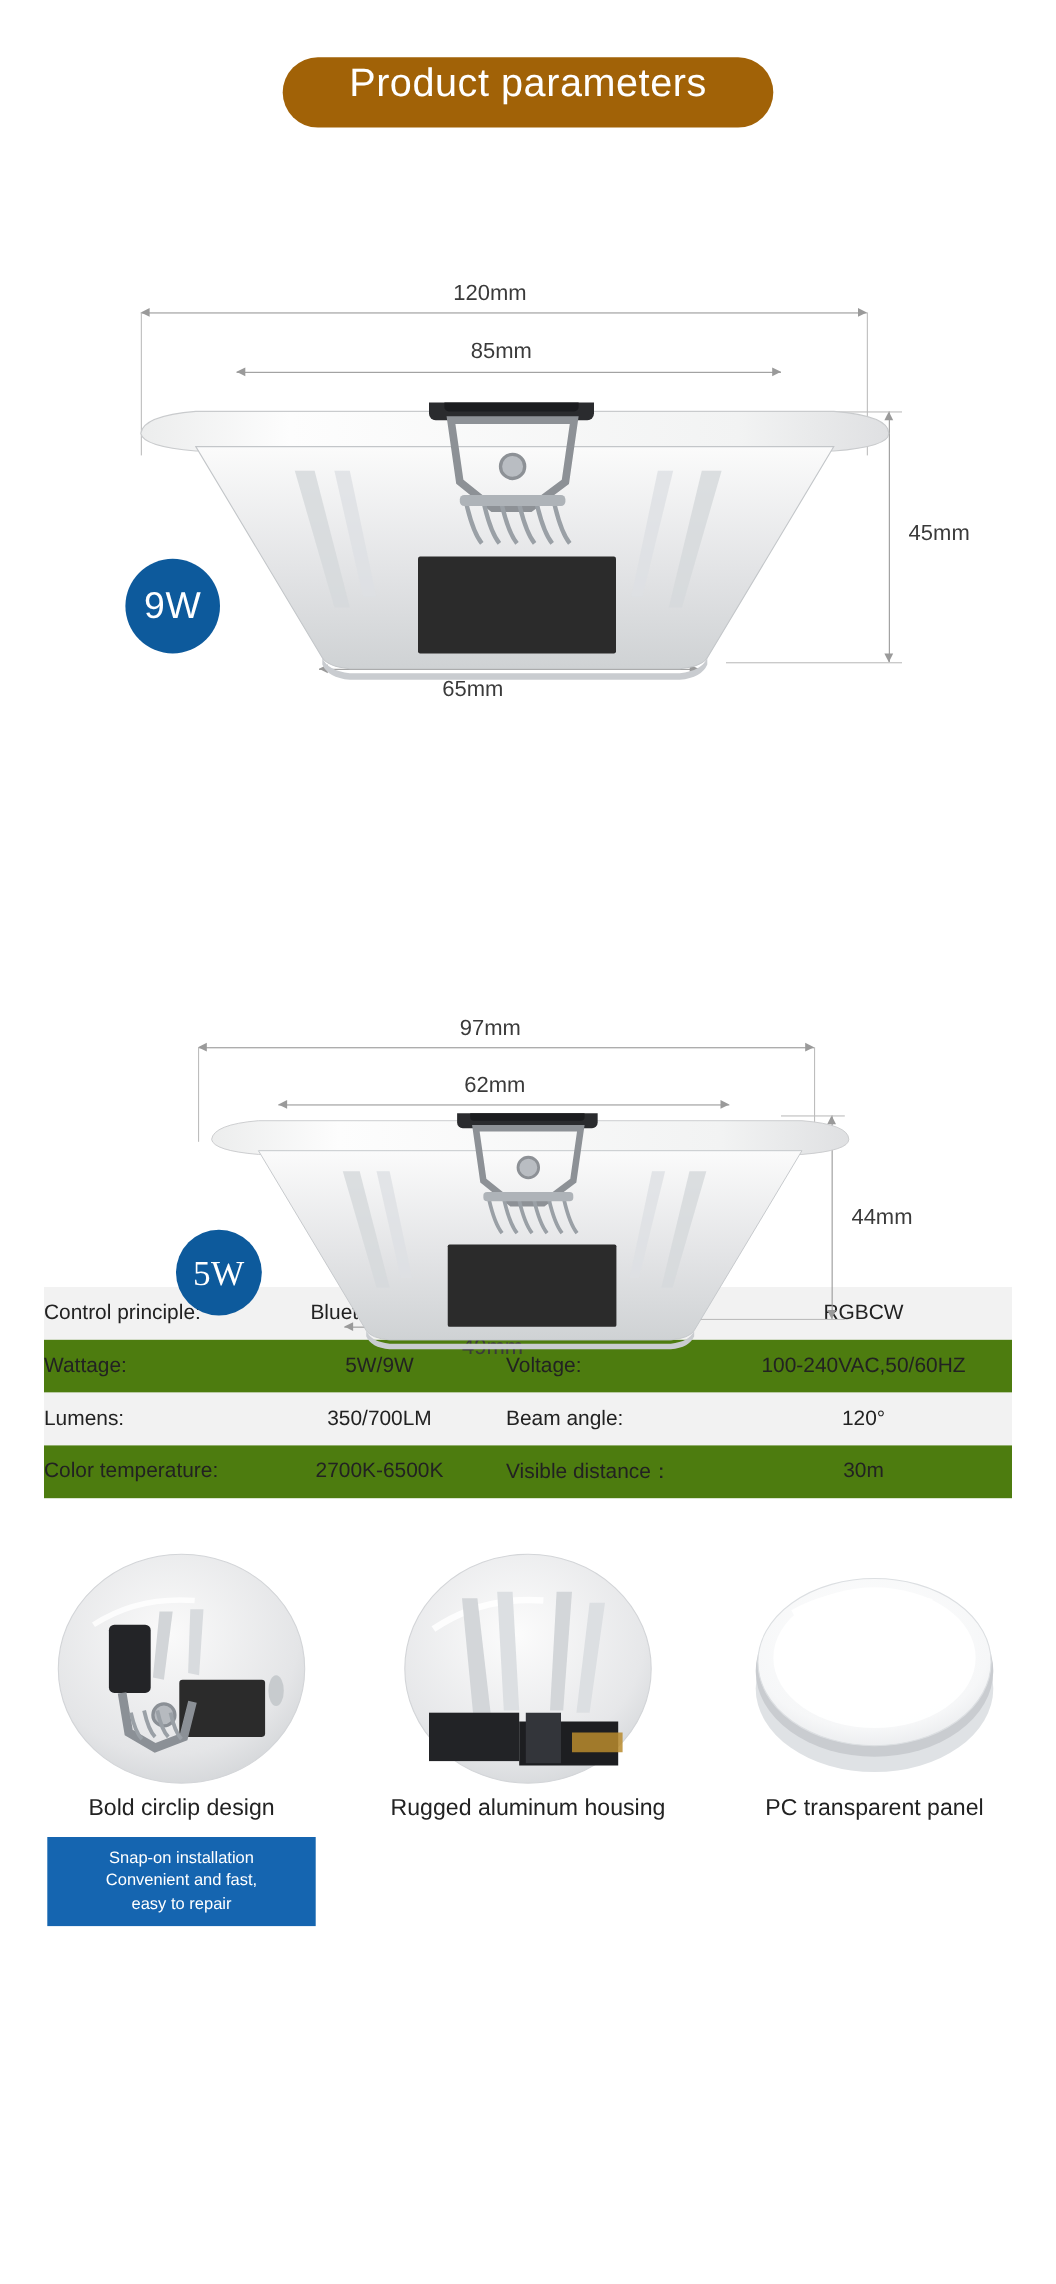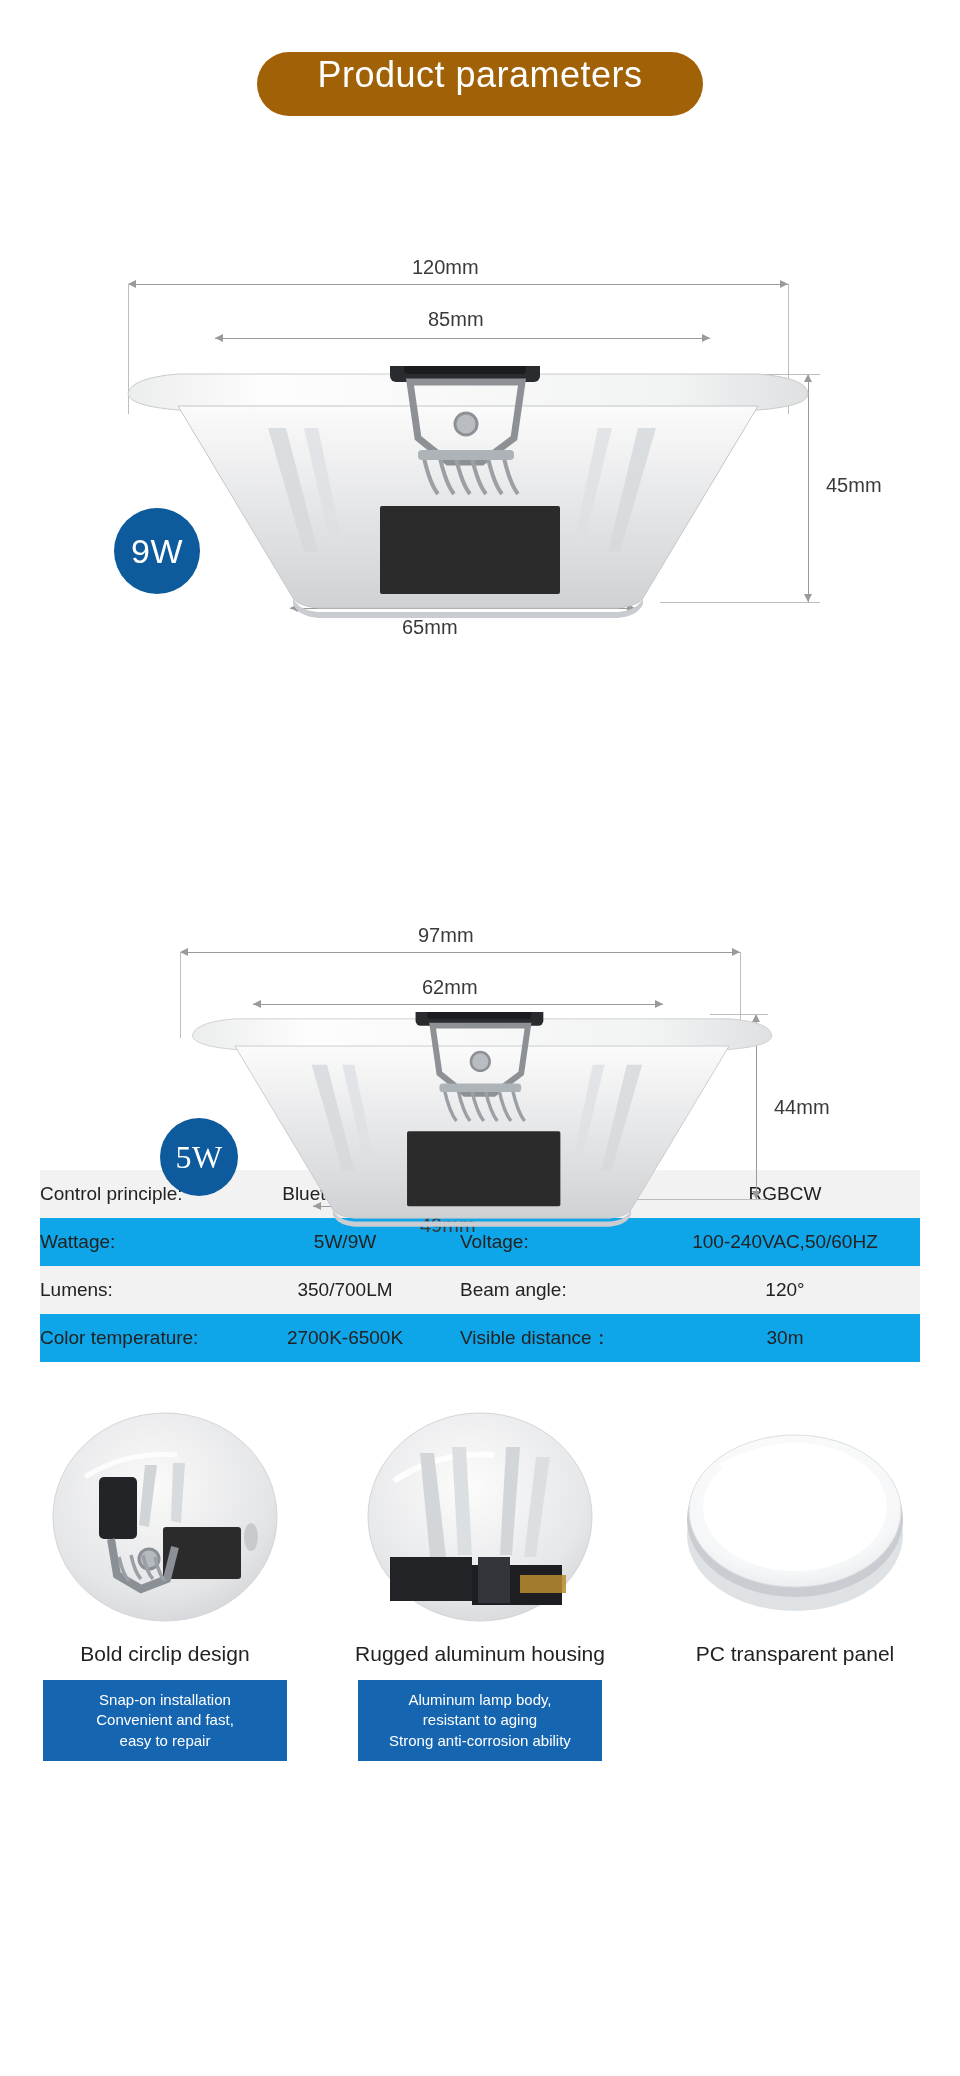--- a/index.html
+++ b/index.html
@@ -109,21 +109,21 @@
   
   .spec-table {
     width: 880px;
     margin: 14px auto 0;
     border-collapse: collapse;
     font-size: 19px;
     color: #222;
   }
   .spec-table tr { height: 48px; }
   .spec-table tr.odd { background: #f2f2f2; }
-  .spec-table tr.even { background: #0ea5e9; }
+  .spec-table tr.even { background: #4d7c0f; }
   .spec-table td { padding: 0 0 0 0; vertical-align: middle; }
   .k { padding-left: 30px; width: 190px; white-space: nowrap; }
   .v { width: 230px; text-align: center; white-space: nowrap; }
   .k2 { width: 190px; white-space: nowrap; }
   .v2 { text-align: center; white-space: nowrap; padding-right: 34px; }
   .full { padding-left: 30px; }
   .full .fv { margin-left: 28px; }
   .bt-icon { display:inline-block; vertical-align: middle; margin-left: 6px; }
 
   
@@ -142,21 +142,21 @@
   .feature-img {
     width: 250px;
     height: 230px;
     display: flex;
     align-items: center;
     justify-content: center;
   }
   .feature-caption {
     font-size: 21px;
     color: #222;
-    margin-top: 10px;
+    margin-top: 0;
     text-align: center;
     white-space: nowrap;
   }
   .feature-note {
     margin-top: 14px;
     background: #1565b0;
     color: #fff;
     font-size: 15px;
     line-height: 1.35;
     text-align: center;
@@ -418,27 +418,20 @@
         <path d="M92 40 L106 40 L112 148 L98 148 Z" fill="#dcdfe2"></path>
         <path d="M146 40 L160 40 L152 148 L140 148 Z" fill="#d3d6d9"></path>
         <path d="M176 50 L190 50 L176 150 L164 150 Z" fill="#dcdfe2"></path>
         <rect x="30" y="150" width="82" height="44" fill="#222326"></rect>
         <rect x="112" y="158" width="90" height="40" fill="#1d1e21"></rect>
         <path d="M118 150 L150 150 L150 196 L118 196 Z" fill="#33353a"></path>
         <path d="M160 168 L206 168 L206 186 L160 186 Z" fill="#b98b2d" opacity=".85"></path>
       </svg>
     </div>
     <div class="feature-caption">Rugged aluminum housing</div>
-    <div class="feature-note">
-      <div>
-        <span>Aluminum lamp body,</span>
-        <span>resistant to aging</span>
-        <span>Strong anti-corrosion ability</span>
-      </div>
-    </div>
   </div>
 
   <div class="feature">
     <div class="feature-img">
       <svg width="240" height="220" viewBox="0 0 240 220">
         <defs>
           <radialGradient id="f3" cx="48%" cy="38%" r="72%">
             <stop offset="0%" stop-color="#ffffff"></stop>
             <stop offset="72%" stop-color="#f6f7f8"></stop>
             <stop offset="100%" stop-color="#e3e5e8"></stop>

